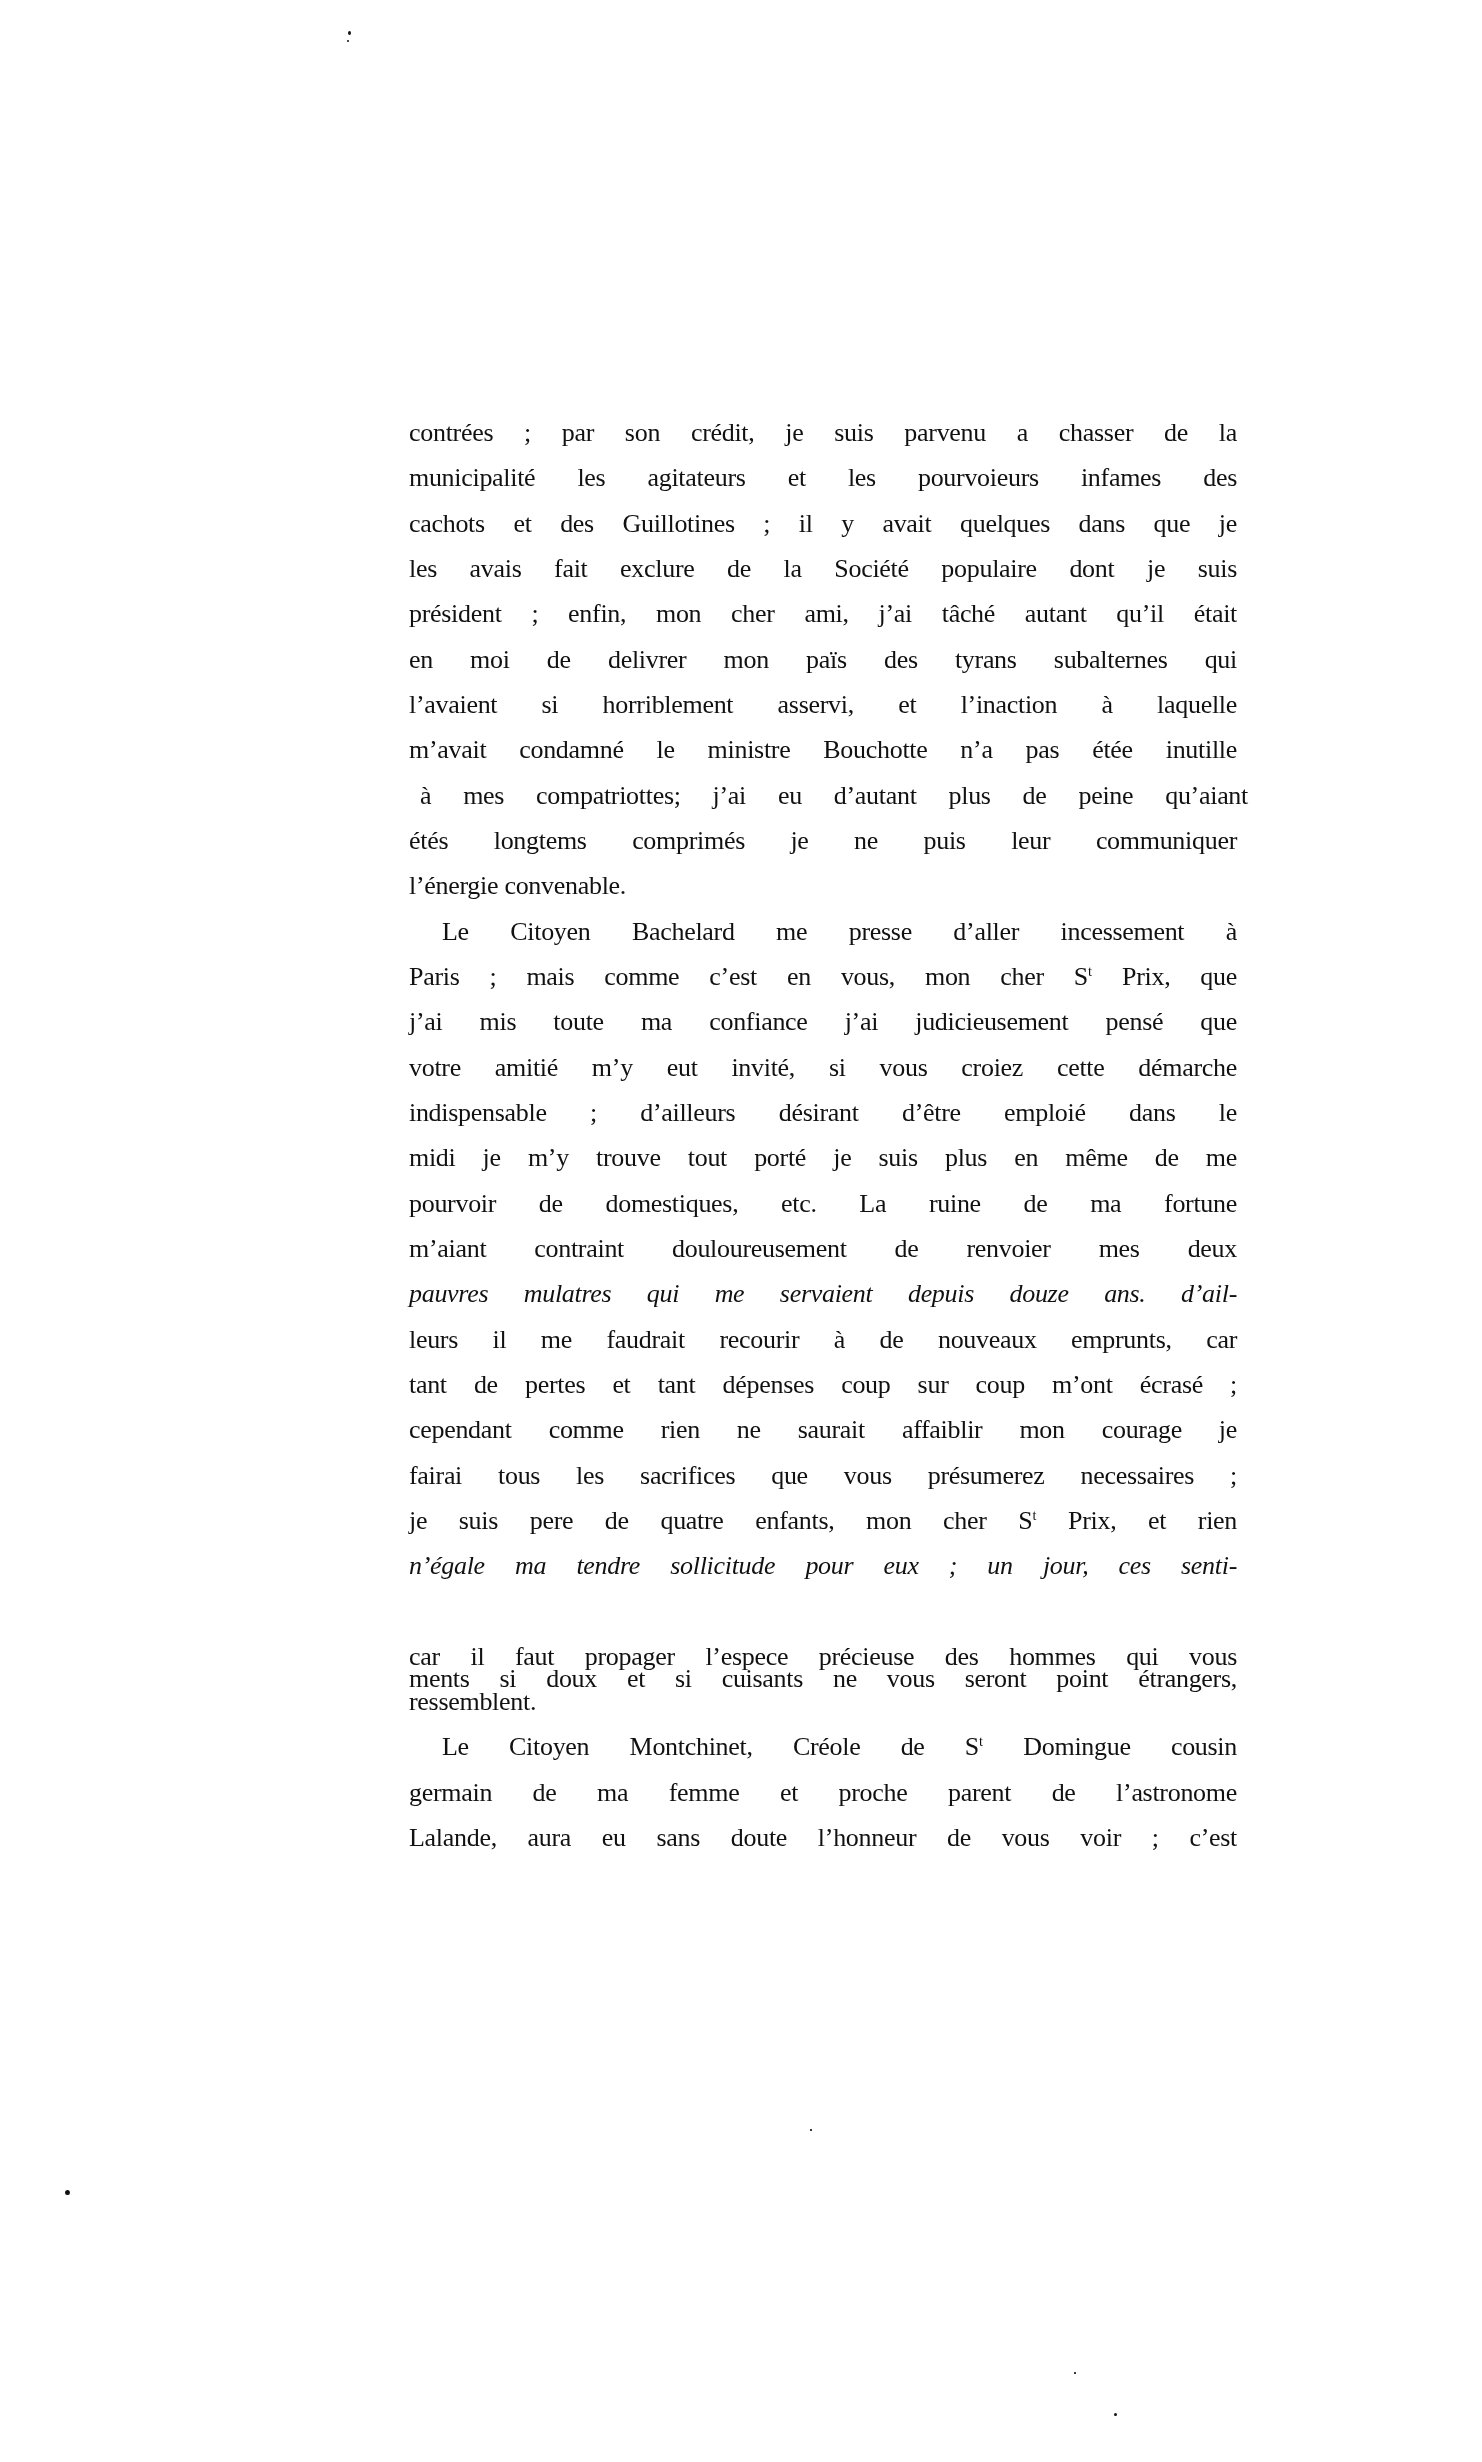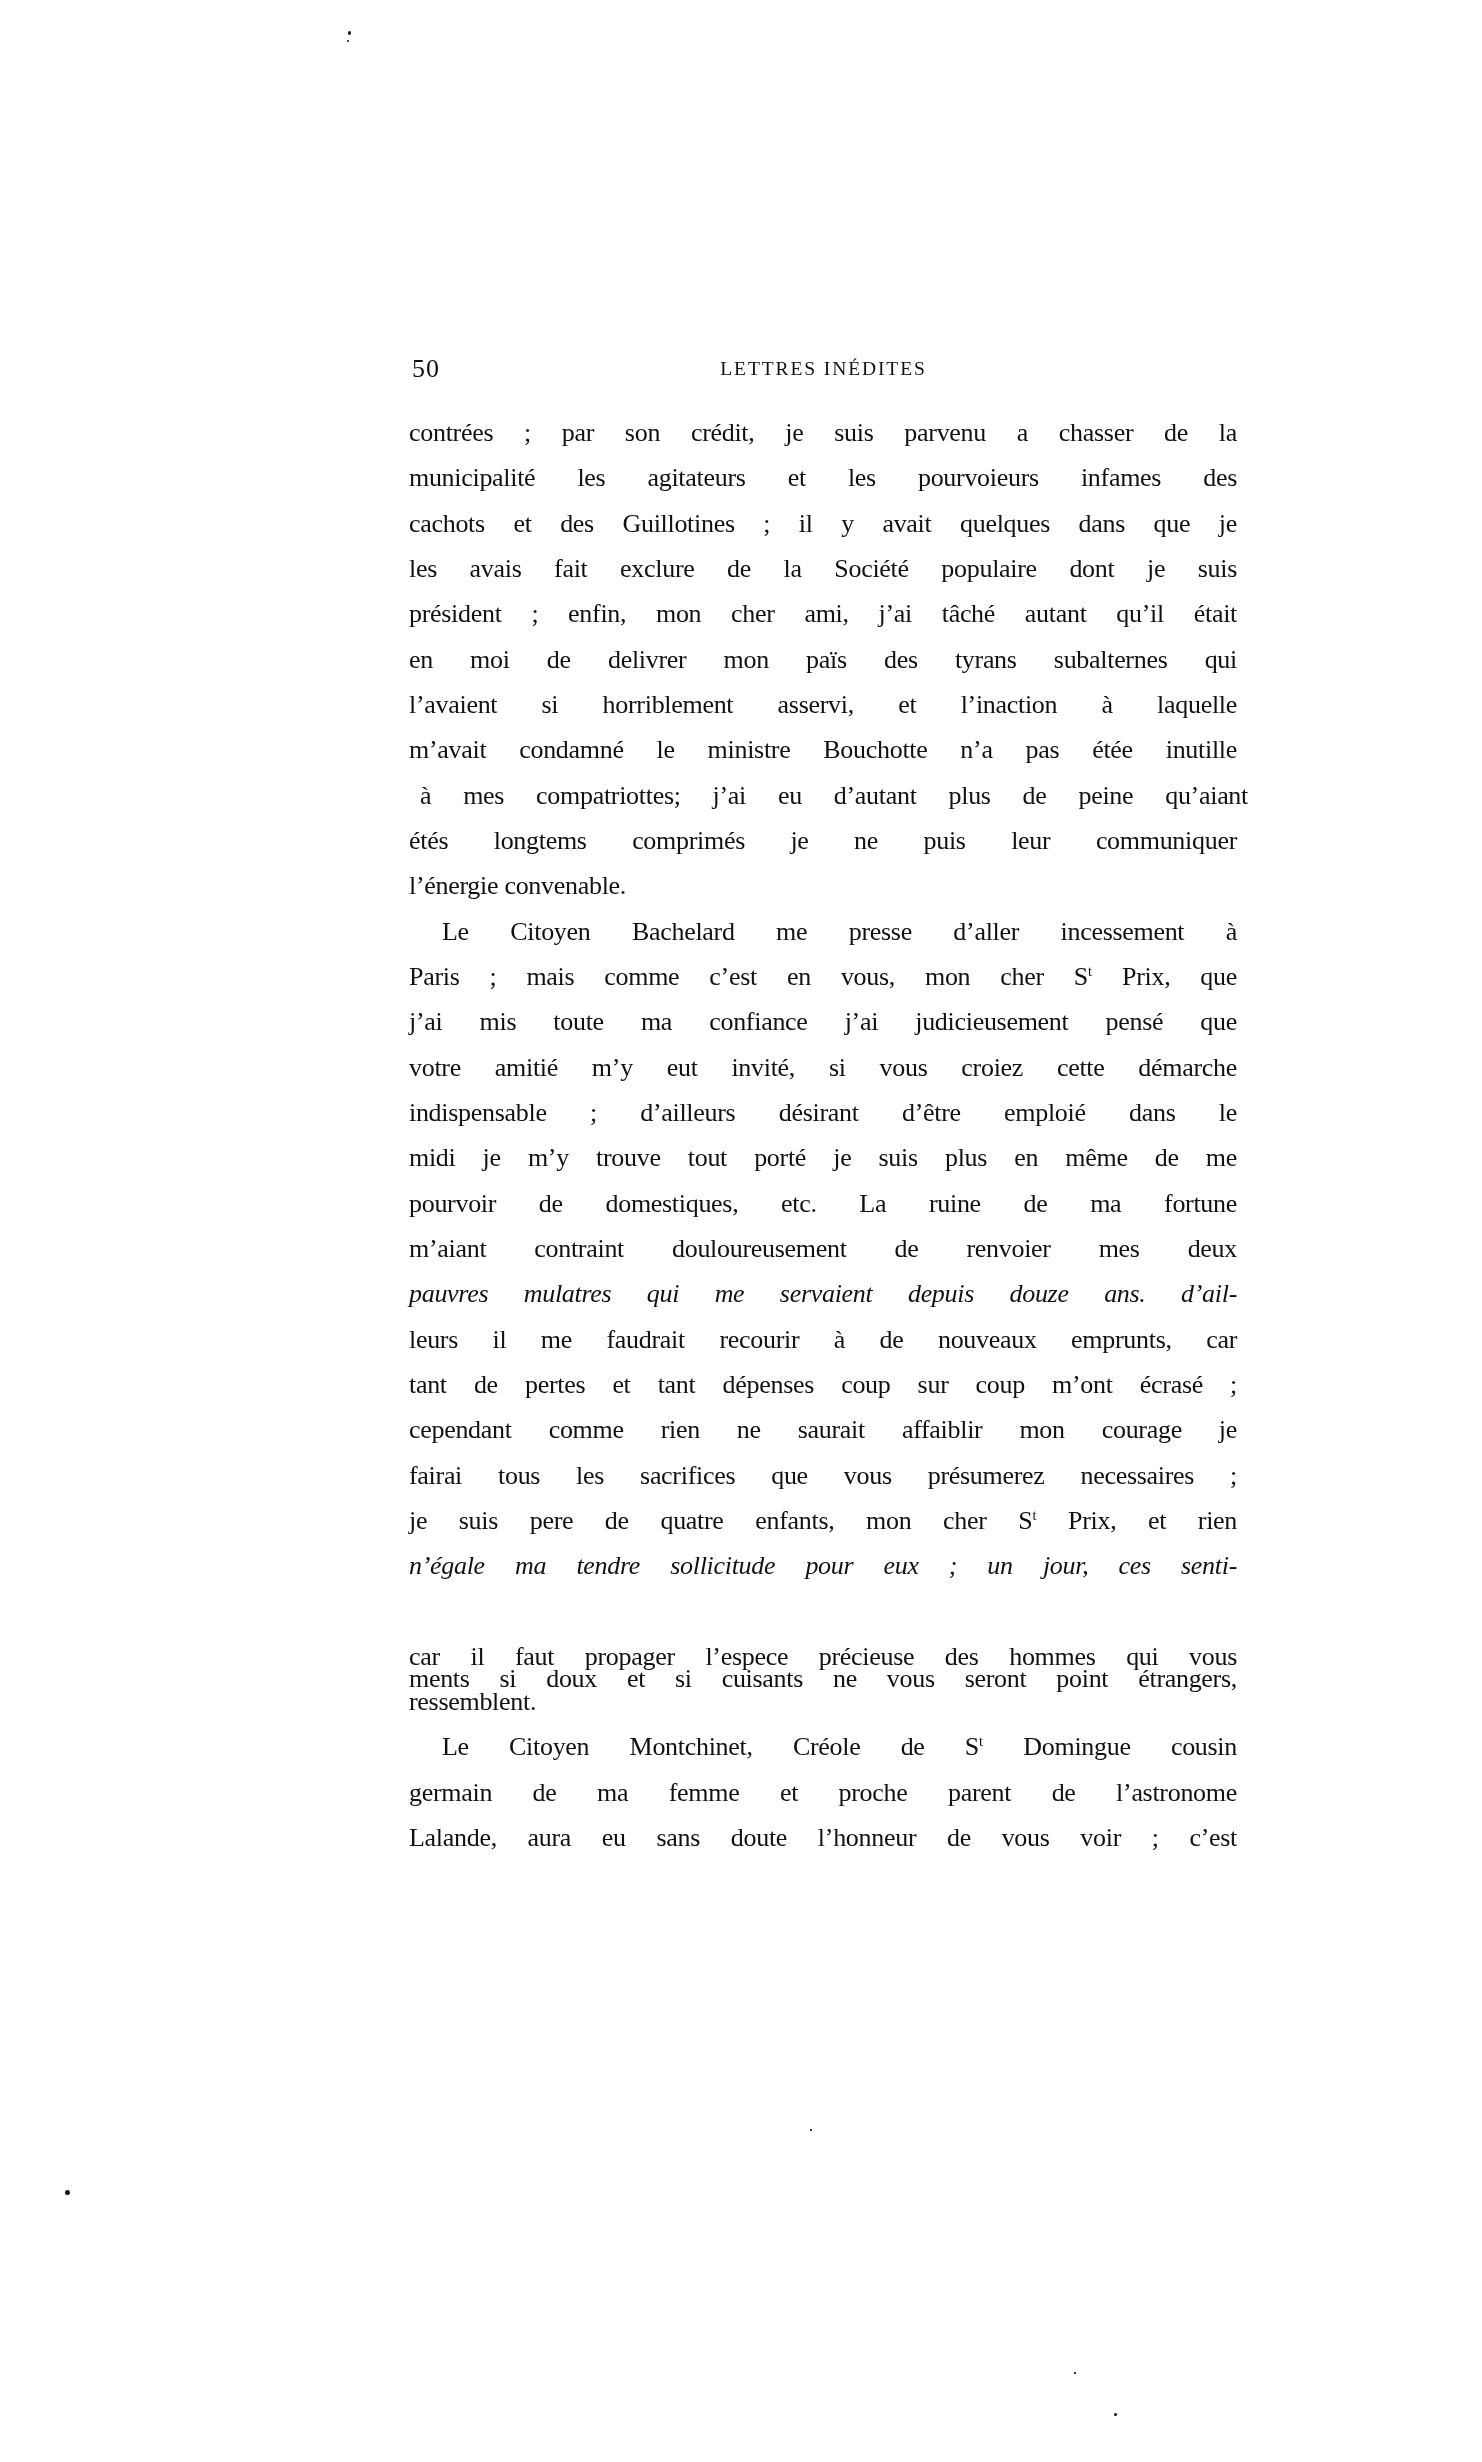--- a/index.html
+++ b/index.html
@@ -85,24 +85,20 @@
     position: absolute;
     background: #111;
     border-radius: 50%;
   }
 </style>
 </head>
 <body>
 
 <div class="page">
 
-  <div class="running-head">
-    <span class="page-number">50</span>
-    <span class="running-title">LETTRES INÉDITES</span>
-  </div>
 
   <div class="body-text" id="body-text">
       <div class="line" style="top: 410px;"><span>contrées ; par son crédit, je suis parvenu a chasser de la</span></div>
       <div class="line" style="top: 455px;"><span>municipalité les agitateurs et les pourvoieurs infames des</span></div>
       <div class="line" style="top: 501px;"><span>cachots et des Guillotines ; il y avait quelques dans que je</span></div>
       <div class="line" style="top: 546px;"><span>les avais fait exclure de la Société populaire dont je suis</span></div>
       <div class="line" style="top: 591px;"><span>président ; enfin, mon cher ami, j’ai tâché autant qu’il était</span></div>
       <div class="line" style="top: 637px;"><span>en moi de delivrer mon païs des tyrans subalternes qui</span></div>
       <div class="line" style="top: 682px;"><span>l’avaient si horriblement asservi, et l’inaction à laquelle</span></div>
       <div class="line" style="top: 727px;"><span>m’avait condamné le ministre Bouchotte n’a pas étée inutille</span></div>

